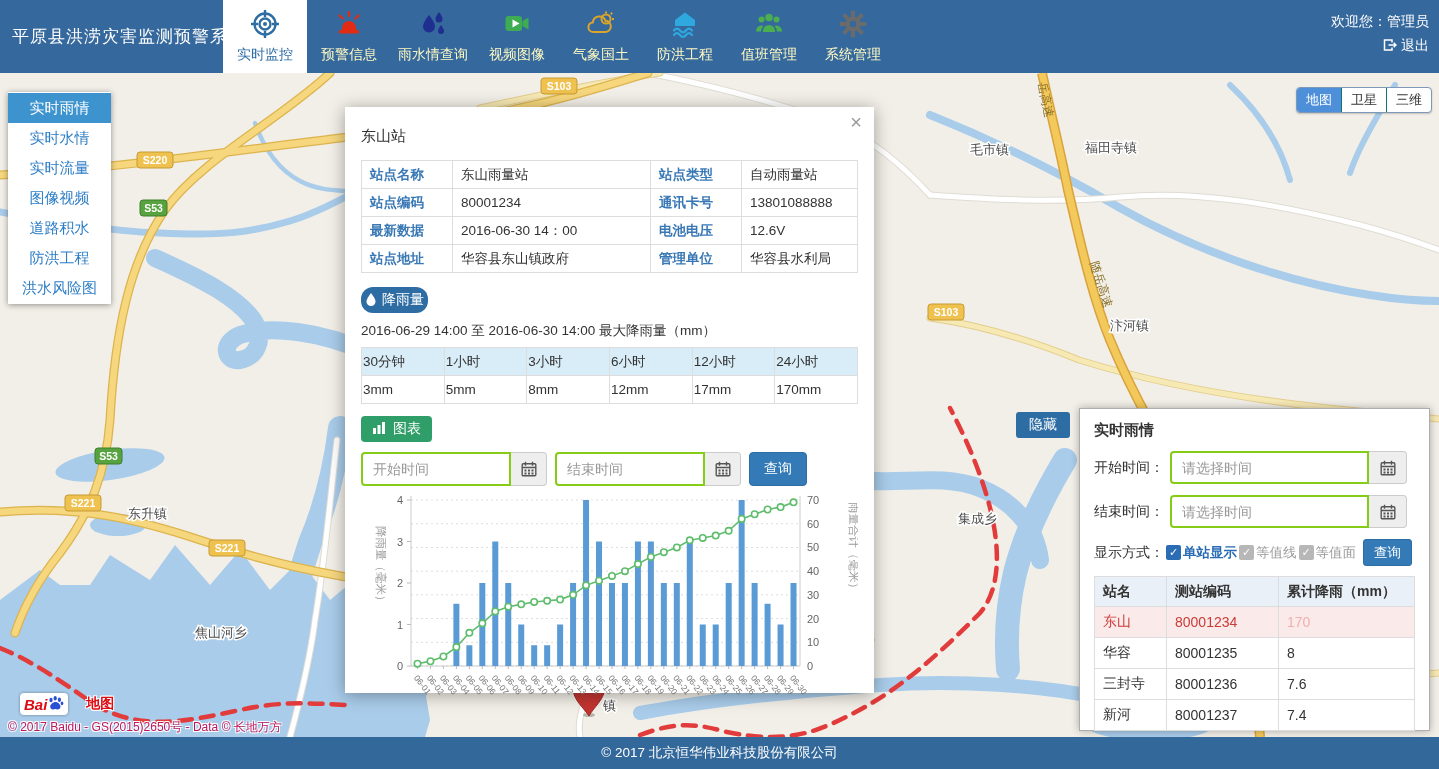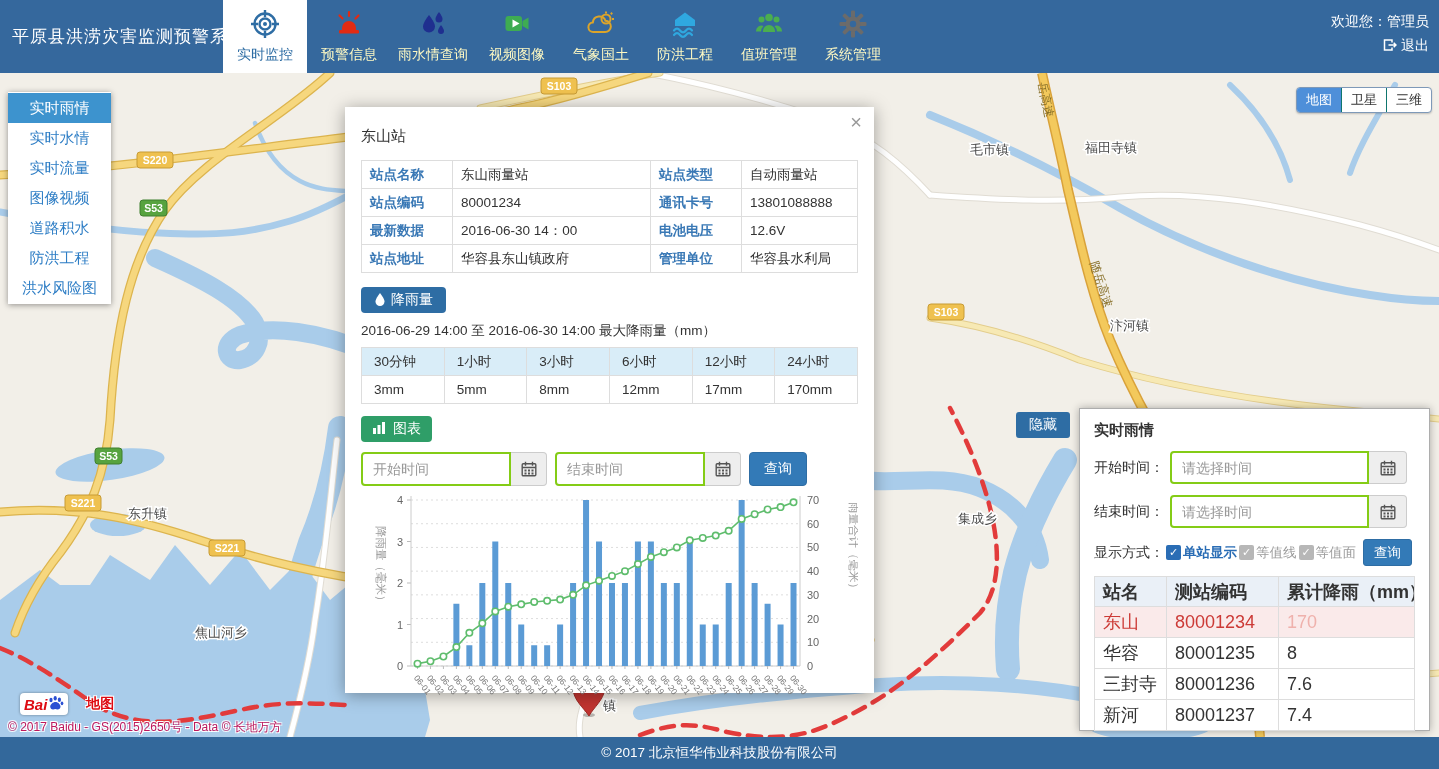--- a/index.html
+++ b/index.html
@@ -30,24 +30,24 @@
 .baidu-bai{color:#DE0B12;font-weight:bold;font-size:15px;font-style:italic}
 .baidu-word{color:#DE0B12;font-weight:bold;font-size:14px;text-shadow:1px 1px 0 #fff,-1px 1px 0 #fff,1px -1px 0 #fff,-1px -1px 0 #fff}
 .map-attr{position:absolute;left:8px;top:719px;z-index:10;font-size:12px;color:#be185d;text-shadow:1px 1px 0 #fff,-1px 1px 0 #fff,1px -1px 0 #fff,-1px -1px 0 #fff}
 
 .modal{position:absolute;left:345px;top:107px;width:529px;height:586px;background:#fff;z-index:40;box-shadow:0 2px 16px rgba(0,0,0,.35);padding:14px 16px}
 .modal-close{position:absolute;top:4px;right:12px;font-size:20px;color:#999;cursor:pointer}
 .modal-title{font-size:15px;color:#333;margin:6px 0 14px}
 table.info{width:100%;border-collapse:collapse;font-size:13.5px;color:#333;table-layout:fixed}
 table.info td{border:1px solid #ddd;height:28px;padding:0 8px;overflow:hidden;white-space:nowrap}
 td.ilabel{color:#3978B5;font-weight:bold}
-.badge-blue{display:inline-flex;align-items:center;gap:5px;background:#2E6DA4;color:#fff;font-size:14px;padding:4px 13px;border-radius:4px;margin-top:14px;cursor:pointer}
+.badge-blue{display:inline-flex;align-items:center;gap:5px;background:#2E6DA4;color:#fff;font-size:14px;padding:4px 4px;border-radius:12px;margin-top:14px;cursor:pointer}
 .rain-caption{font-size:13.5px;color:#333;margin:9px 0 7px}
 table.rain{width:100%;border-collapse:collapse;font-size:13.5px;color:#333;table-layout:fixed}
-table.rain td{border:1px solid #ddd;height:28px;padding:0 12px}
+table.rain td{border:1px solid #ddd;height:28px;padding:0 1px}
 table.rain tr.head td{background:#D9EDF8}
 .btn-green{display:inline-flex;align-items:center;gap:6px;background:#2F9E68;color:#fff;font-size:14px;padding:4px 11px;border-radius:4px;margin:12px 0 10px;cursor:pointer}
 .chart-form{display:flex;align-items:center;gap:8px}
 .igroup{display:flex}
 .igroup input{width:150px;height:34px;border:2px solid #84cc16;border-radius:4px 0 0 4px;padding:10px 10px;font-size:14px;color:#555;outline:none;font-family:inherit}
 .igroup input::placeholder{color:#999}
 .iaddon{width:36px;height:34px;border:1px solid #ccc;border-left:none;border-radius:0 4px 4px 0;background:#EEE;display:flex;align-items:center;justify-content:center;cursor:pointer;flex:none}
 .btn-blue{background:#337AB7;border:1px solid #2E6DA4;color:#fff;font-size:14px;border-radius:4px;height:34px;padding:0 14px;cursor:pointer;font-family:inherit}
 #rain-chart{margin-top:4px}
 
@@ -59,21 +59,21 @@
 .panel .igroup input{width:199px;height:33px}
 .panel .iaddon{height:33px;width:38px}
 .disp-row{display:flex;align-items:center;gap:2px;font-size:13.5px;margin-bottom:10px;white-space:nowrap}
 .cb{width:15px;height:15px;border-radius:2px;display:inline-flex;align-items:center;justify-content:center;color:#fff;font-size:11px;flex:none;cursor:pointer}
 .cb::after{content:"✓"}
 .cb.primary{background:#2A6DB5}
 .cb.muted{background:#B7B7B7}
 .cb-label.primary{color:#2A6DB5;font-weight:bold}
 .cb-label.muted{color:#9B9B9B}
 .btn-blue.small{height:27px;padding:0 10px;font-size:13.5px;border-radius:3px;margin-left:5px}
-table.ptable{width:100%;border-collapse:collapse;font-size:18px;color:#333;table-layout:fixed}
+table.ptable{width:100%;border-collapse:collapse;font-size:14px;color:#333;table-layout:fixed}
 table.ptable td{border:1px solid #ddd;height:31px;padding:0 8px;overflow:hidden;white-space:nowrap}
 table.ptable tr.head td{background:#EAF0F7;font-weight:bold;height:30px}
 tr.hl td{background:#FAEAEA}
 tr.hl td.c1,tr.hl td.c2{color:#CC3A36}
 tr.hl td.c3{color:#EFB1AC}
 
 .footer{position:absolute;left:0;right:0;bottom:0;height:32px;background:#33689B;color:#fff;font-size:13.5px;text-align:center;line-height:32px;z-index:60}
 </style>
 </head>
 <body>

